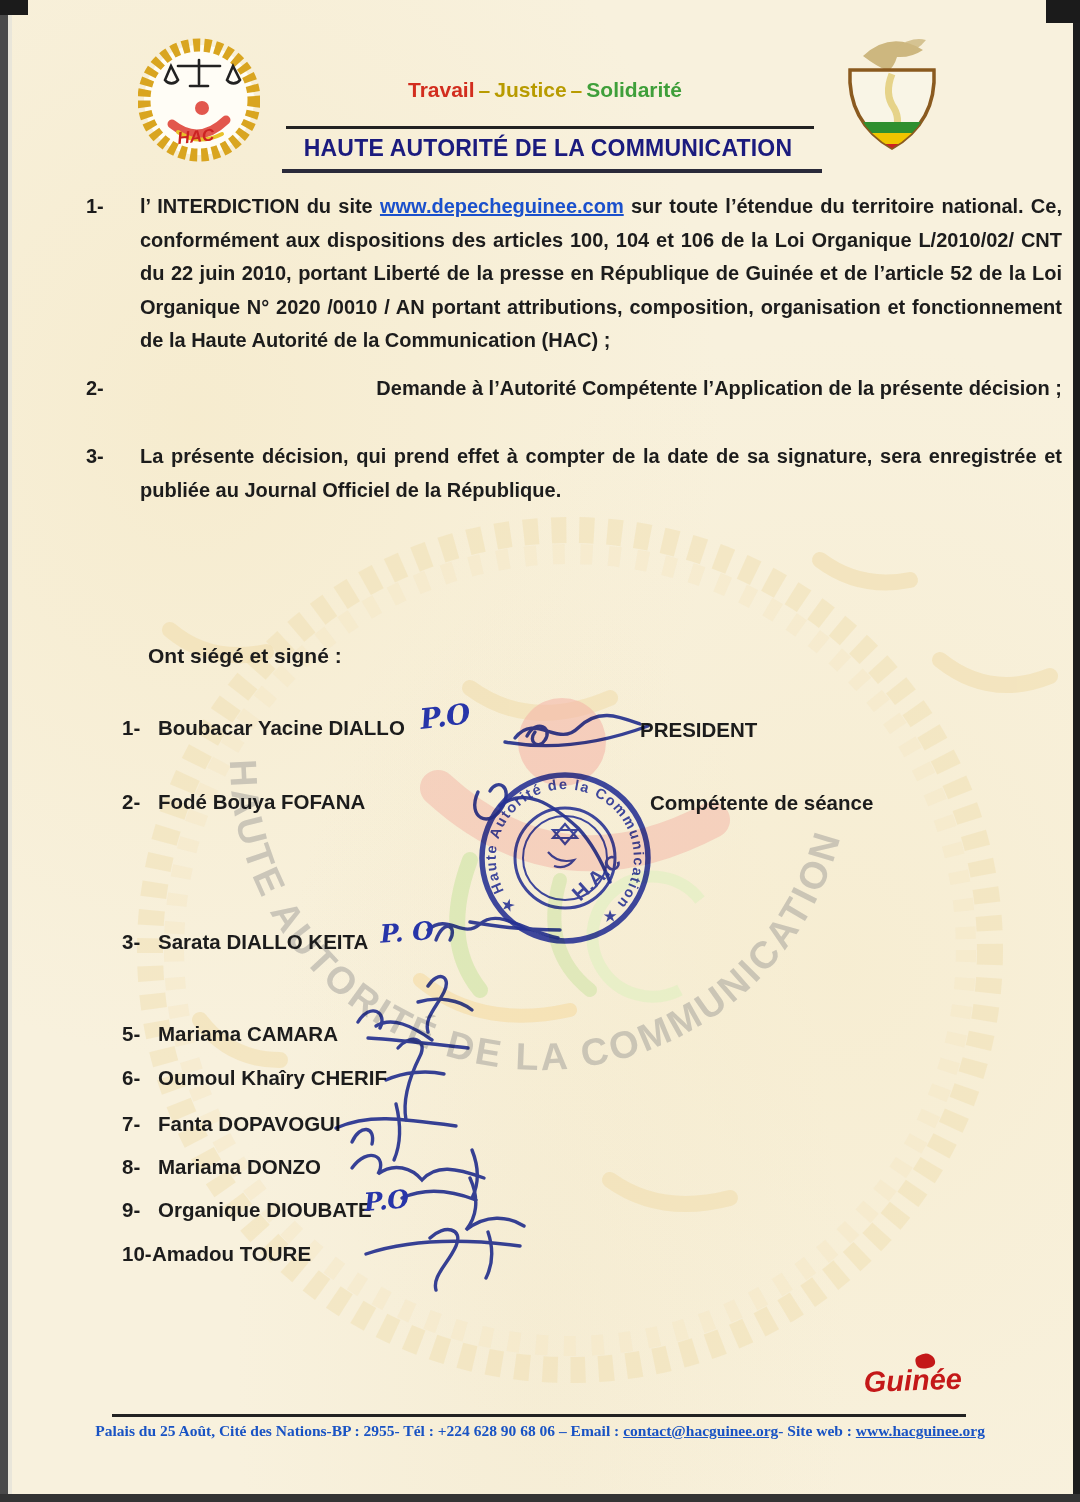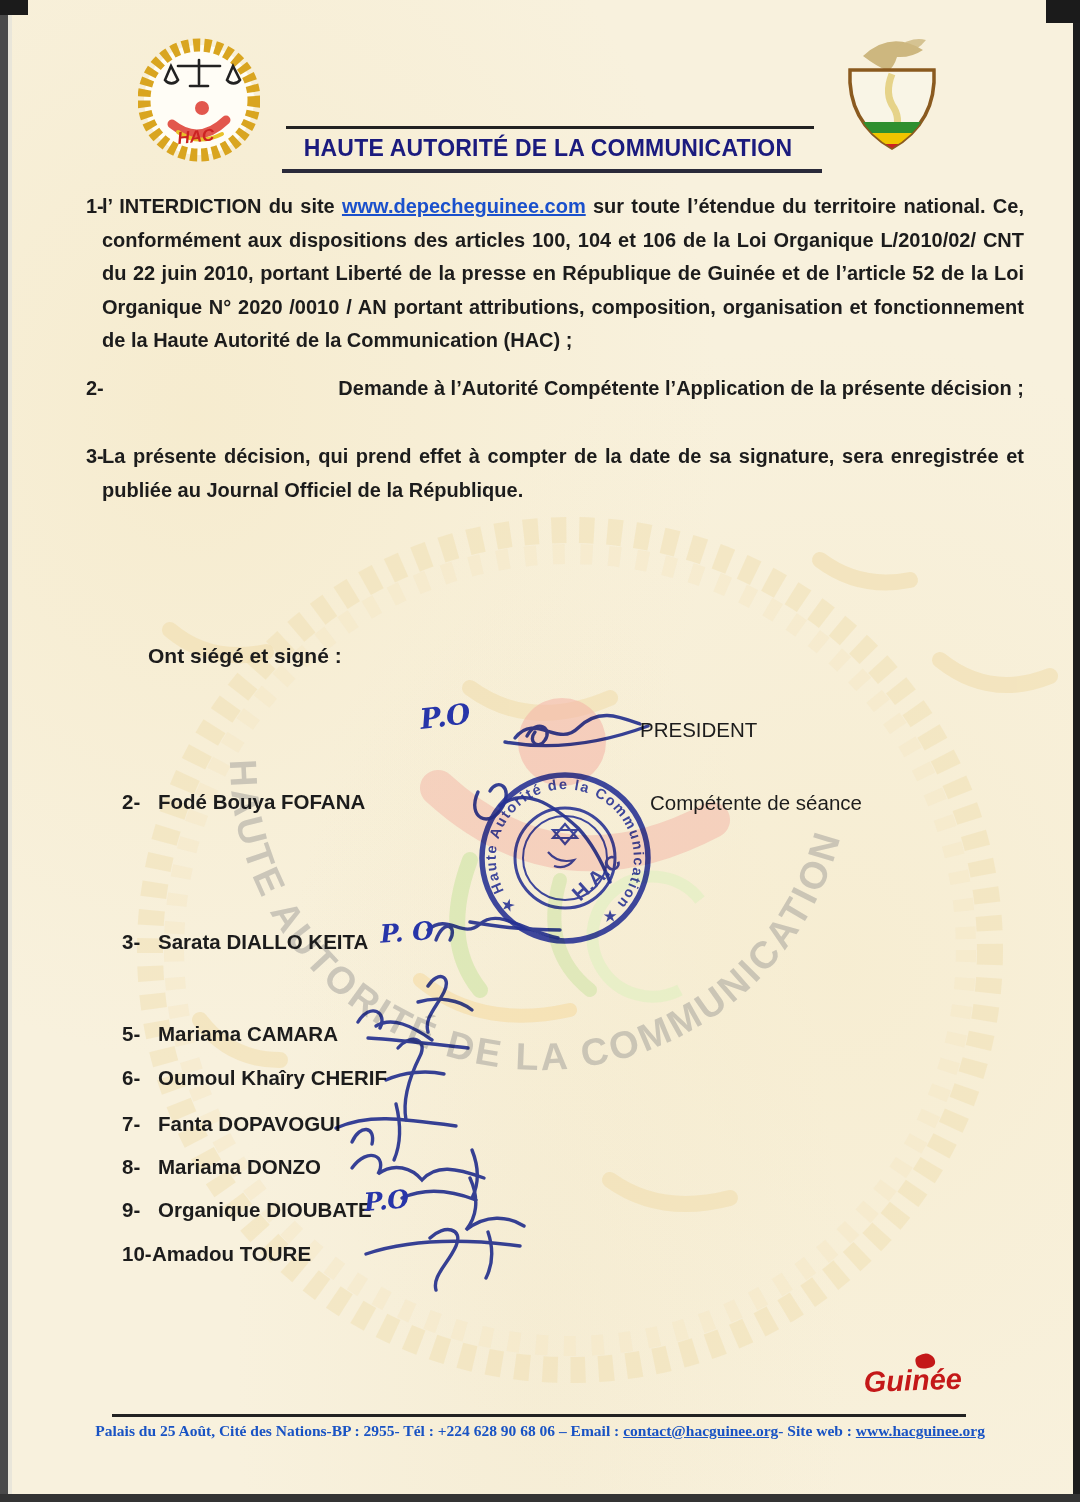--- a/index.html
+++ b/index.html
@@ -29,29 +29,29 @@
   .motto .w1{color:#d22d1e;} .motto .d{color:#b89b00;padding:0 4px;}
   .motto .w2{color:#b89b00;} .motto .w3{color:#3f9f3a;}
   .rule1{left:286px;top:126px;width:528px;height:3px;background:#222;z-index:2;}
   .org{left:278px;top:135px;width:540px;text-align:center;font-size:23px;font-weight:700;
        color:#1b1b7e;letter-spacing:.2px;z-index:2;}
   .rule2{left:282px;top:169px;width:540px;height:4px;background:#2a2a3a;z-index:2;}
 
   
   .item{z-index:2;font-weight:700;color:#1c1c1c;font-size:20px;line-height:33.5px;}
   .item .num{position:absolute;left:0;top:0;width:34px;}
-  .item .txt{margin-left:16px;width:922px;text-align:justify;}
+  .item .txt{margin-left:54px;width:922px;text-align:justify;}
   .doc-link{color:#1a50cc;text-decoration:underline;cursor:pointer;}
   .dateline{right:95px;top:522px;font-size:21px;font-weight:700;color:#1c1c1c;z-index:2;}
 
   
   .sig-heading{left:148px;top:644px;font-size:21px;font-weight:700;color:#1c1c1c;z-index:2;}
   .sig-row{left:122px;font-size:20.5px;font-weight:700;color:#1c1c1c;z-index:2;white-space:nowrap;}
   .sig-row .num{display:inline-block;width:36px;}
-  .sig-role{font-size:20.5px;font-weight:400;color:#1c1c1c;z-index:2;white-space:nowrap;}
+  .sig-role{font-size:20.5px;font-weight:700;color:#1c1c1c;z-index:2;white-space:nowrap;}
   .ink-note{font-family:"DejaVu Serif",serif;font-style:italic;color:#2735a9;z-index:6;
             font-weight:700;}
   svg text{font-family:"Liberation Sans",sans-serif;}
   .wm{left:0;top:0;z-index:0;}
   .inklayer{left:0;top:0;z-index:5;mix-blend-mode:multiply;pointer-events:none;}
 
   
   .footer-rule{left:112px;top:1414px;width:854px;height:3px;background:#222;z-index:2;}
   .footer-contact{left:95px;top:1422px;width:890px;text-align:right;z-index:2;
     font-family:"Liberation Serif",serif;font-weight:700;font-size:15.5px;color:#1953c4;}
@@ -99,20 +99,23 @@
       <path d="M89,34 l-6,14 a8,8 0 0 0 13,0 z" transform="translate(6,0)"></path>
       <line x1="52" y1="54" x2="70" y2="54"></line>
     </g>
     <circle cx="64" cy="76" r="7" fill="#e2574d"></circle>
     <path d="M34,92 Q61,114 88,88" fill="none" stroke="#e2574d" stroke-width="9" stroke-linecap="round"></path>
     <path d="M40,100 q20,14 44,2" fill="none" stroke="#e8c22a" stroke-width="4" stroke-linecap="round"></path>
     <text x="40" y="112" font-size="17" font-weight="700" font-style="italic" fill="#cc2222" transform="rotate(-6 40 112)">HAC</text>
   </svg>
 
 
+  <div class="abs motto">
+    <span class="w1">Travail</span><span class="d">–</span><span class="w2">Justice</span><span class="d">–</span><span class="w3">Solidarité</span>
+  </div>
 
   <div class="abs rule1"></div>
   <div class="abs org">HAUTE AUTORITÉ DE LA COMMUNICATION</div>
   <div class="abs rule2"></div>
 
   <svg class="abs" style="left:818px;top:22px;z-index:2" width="148" height="142" viewBox="0 0 148 142">
     <g fill="#cbb47a" opacity="0.95">
       <path d="M45,34 q28,-26 60,-6 q-12,8 -26,7 q-3,10 -9,14 q-12,-5 -25,-15 z"></path>
       <path d="M78,26 q16,-12 30,-8 q-8,10 -18,12 z" opacity="0.8"></path>
     </g>
@@ -141,20 +144,23 @@
   </div>
 
   <div class="abs item" style="left:86px;top:440px;width:960px">
     <span class="num">3-</span>
     <div class="txt">La présente décision, qui prend effet à compter de la date de sa signature, sera enregistrée et publiée au Journal Officiel de la République.</div>
   </div>
 
 
   <div class="abs sig-heading">Ont siégé et signé :</div>
 
+  <div class="abs sig-row" style="top:716px">
+    <span class="num">1-</span><span>Boubacar Yacine DIALLO</span>
+  </div>
   <div class="abs sig-role" style="left:640px;top:718px">PRESIDENT</div>
 
   <div class="abs sig-row" style="top:790px">
     <span class="num">2-</span><span>Fodé Bouya FOFANA</span>
   </div>
   <div class="abs sig-role" style="left:650px;top:791px">Compétente de séance</div>
 
   <div class="abs sig-row" style="top:930px">
     <span class="num">3-</span><span>Sarata DIALLO KEITA</span>
   </div>

